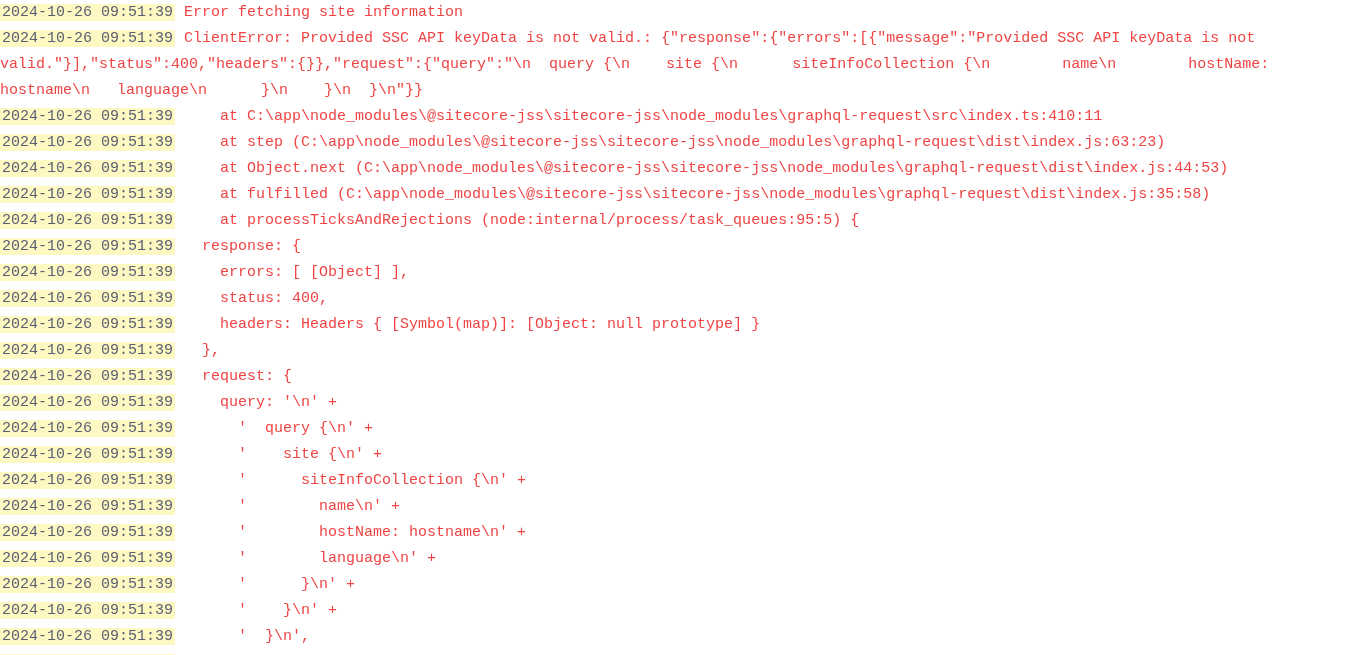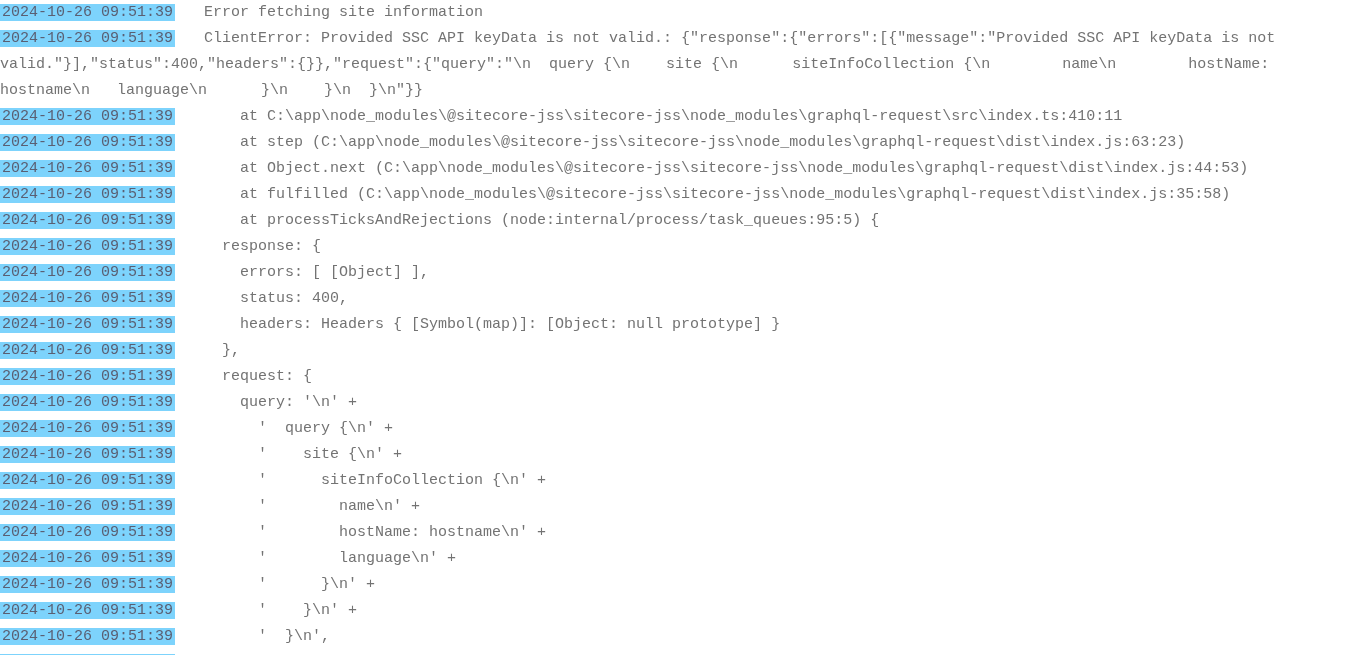--- a/index.html
+++ b/index.html
@@ -17,25 +17,24 @@
       width: 1356px;
     }
     .log-container {
       white-space: pre-wrap;
       word-wrap: break-word;
     }
     .log-line {
       display: block;
     }
     .timestamp {
-      background: #7dd3fc;
+      background: #fef9c3;
       color: #5a5f73;
       padding: 0 2px;
     }
     .msg {
-      color: #737373;
-      padding-left: 20px;
+      color: #ef4444;
     }
   </style>
 </head>
 <body>
 
 <div class="log-container" id="log-root"><div class="log-line"><span class="timestamp">2024-10-26 09:51:39</span><span class="msg"> Error fetching site information</span></div><div class="log-line"><span class="timestamp">2024-10-26 09:51:39</span><span class="msg"> ClientError: Provided SSC API keyData is not valid.: {"response":{"errors":[{"message":"Provided SSC API keyData is not valid."}],"status":400,"headers":{}},"request":{"query":"\n  query {\n    site {\n      siteInfoCollection {\n        name\n        hostName: hostname\n   language\n      }\n    }\n  }\n"}}</span></div><div class="log-line"><span class="timestamp">2024-10-26 09:51:39</span><span class="msg">     at C:\app\node_modules\@sitecore-jss\sitecore-jss\node_modules\graphql-request\src\index.ts:410:11</span></div><div class="log-line"><span class="timestamp">2024-10-26 09:51:39</span><span class="msg">     at step (C:\app\node_modules\@sitecore-jss\sitecore-jss\node_modules\graphql-request\dist\index.js:63:23)</span></div><div class="log-line"><span class="timestamp">2024-10-26 09:51:39</span><span class="msg">     at Object.next (C:\app\node_modules\@sitecore-jss\sitecore-jss\node_modules\graphql-request\dist\index.js:44:53)</span></div><div class="log-line"><span class="timestamp">2024-10-26 09:51:39</span><span class="msg">     at fulfilled (C:\app\node_modules\@sitecore-jss\sitecore-jss\node_modules\graphql-request\dist\index.js:35:58)</span></div><div class="log-line"><span class="timestamp">2024-10-26 09:51:39</span><span class="msg">     at processTicksAndRejections (node:internal/process/task_queues:95:5) {</span></div><div class="log-line"><span class="timestamp">2024-10-26 09:51:39</span><span class="msg">   response: {</span></div><div class="log-line"><span class="timestamp">2024-10-26 09:51:39</span><span class="msg">     errors: [ [Object] ],</span></div><div class="log-line"><span class="timestamp">2024-10-26 09:51:39</span><span class="msg">     status: 400,</span></div><div class="log-line"><span class="timestamp">2024-10-26 09:51:39</span><span class="msg">     headers: Headers { [Symbol(map)]: [Object: null prototype] }</span></div><div class="log-line"><span class="timestamp">2024-10-26 09:51:39</span><span class="msg">   },</span></div><div class="log-line"><span class="timestamp">2024-10-26 09:51:39</span><span class="msg">   request: {</span></div><div class="log-line"><span class="timestamp">2024-10-26 09:51:39</span><span class="msg">     query: '\n' +</span></div><div class="log-line"><span class="timestamp">2024-10-26 09:51:39</span><span class="msg">       '  query {\n' +</span></div><div class="log-line"><span class="timestamp">2024-10-26 09:51:39</span><span class="msg">       '    site {\n' +</span></div><div class="log-line"><span class="timestamp">2024-10-26 09:51:39</span><span class="msg">       '      siteInfoCollection {\n' +</span></div><div class="log-line"><span class="timestamp">2024-10-26 09:51:39</span><span class="msg">       '        name\n' +</span></div><div class="log-line"><span class="timestamp">2024-10-26 09:51:39</span><span class="msg">       '        hostName: hostname\n' +</span></div><div class="log-line"><span class="timestamp">2024-10-26 09:51:39</span><span class="msg">       '        language\n' +</span></div><div class="log-line"><span class="timestamp">2024-10-26 09:51:39</span><span class="msg">       '      }\n' +</span></div><div class="log-line"><span class="timestamp">2024-10-26 09:51:39</span><span class="msg">       '    }\n' +</span></div><div class="log-line"><span class="timestamp">2024-10-26 09:51:39</span><span class="msg">       '  }\n',</span></div><div class="log-line"><span class="timestamp">2024-10-26 09:51:39</span><span class="msg">     variables: undefined</span></div></div>
 
 </body></html>

